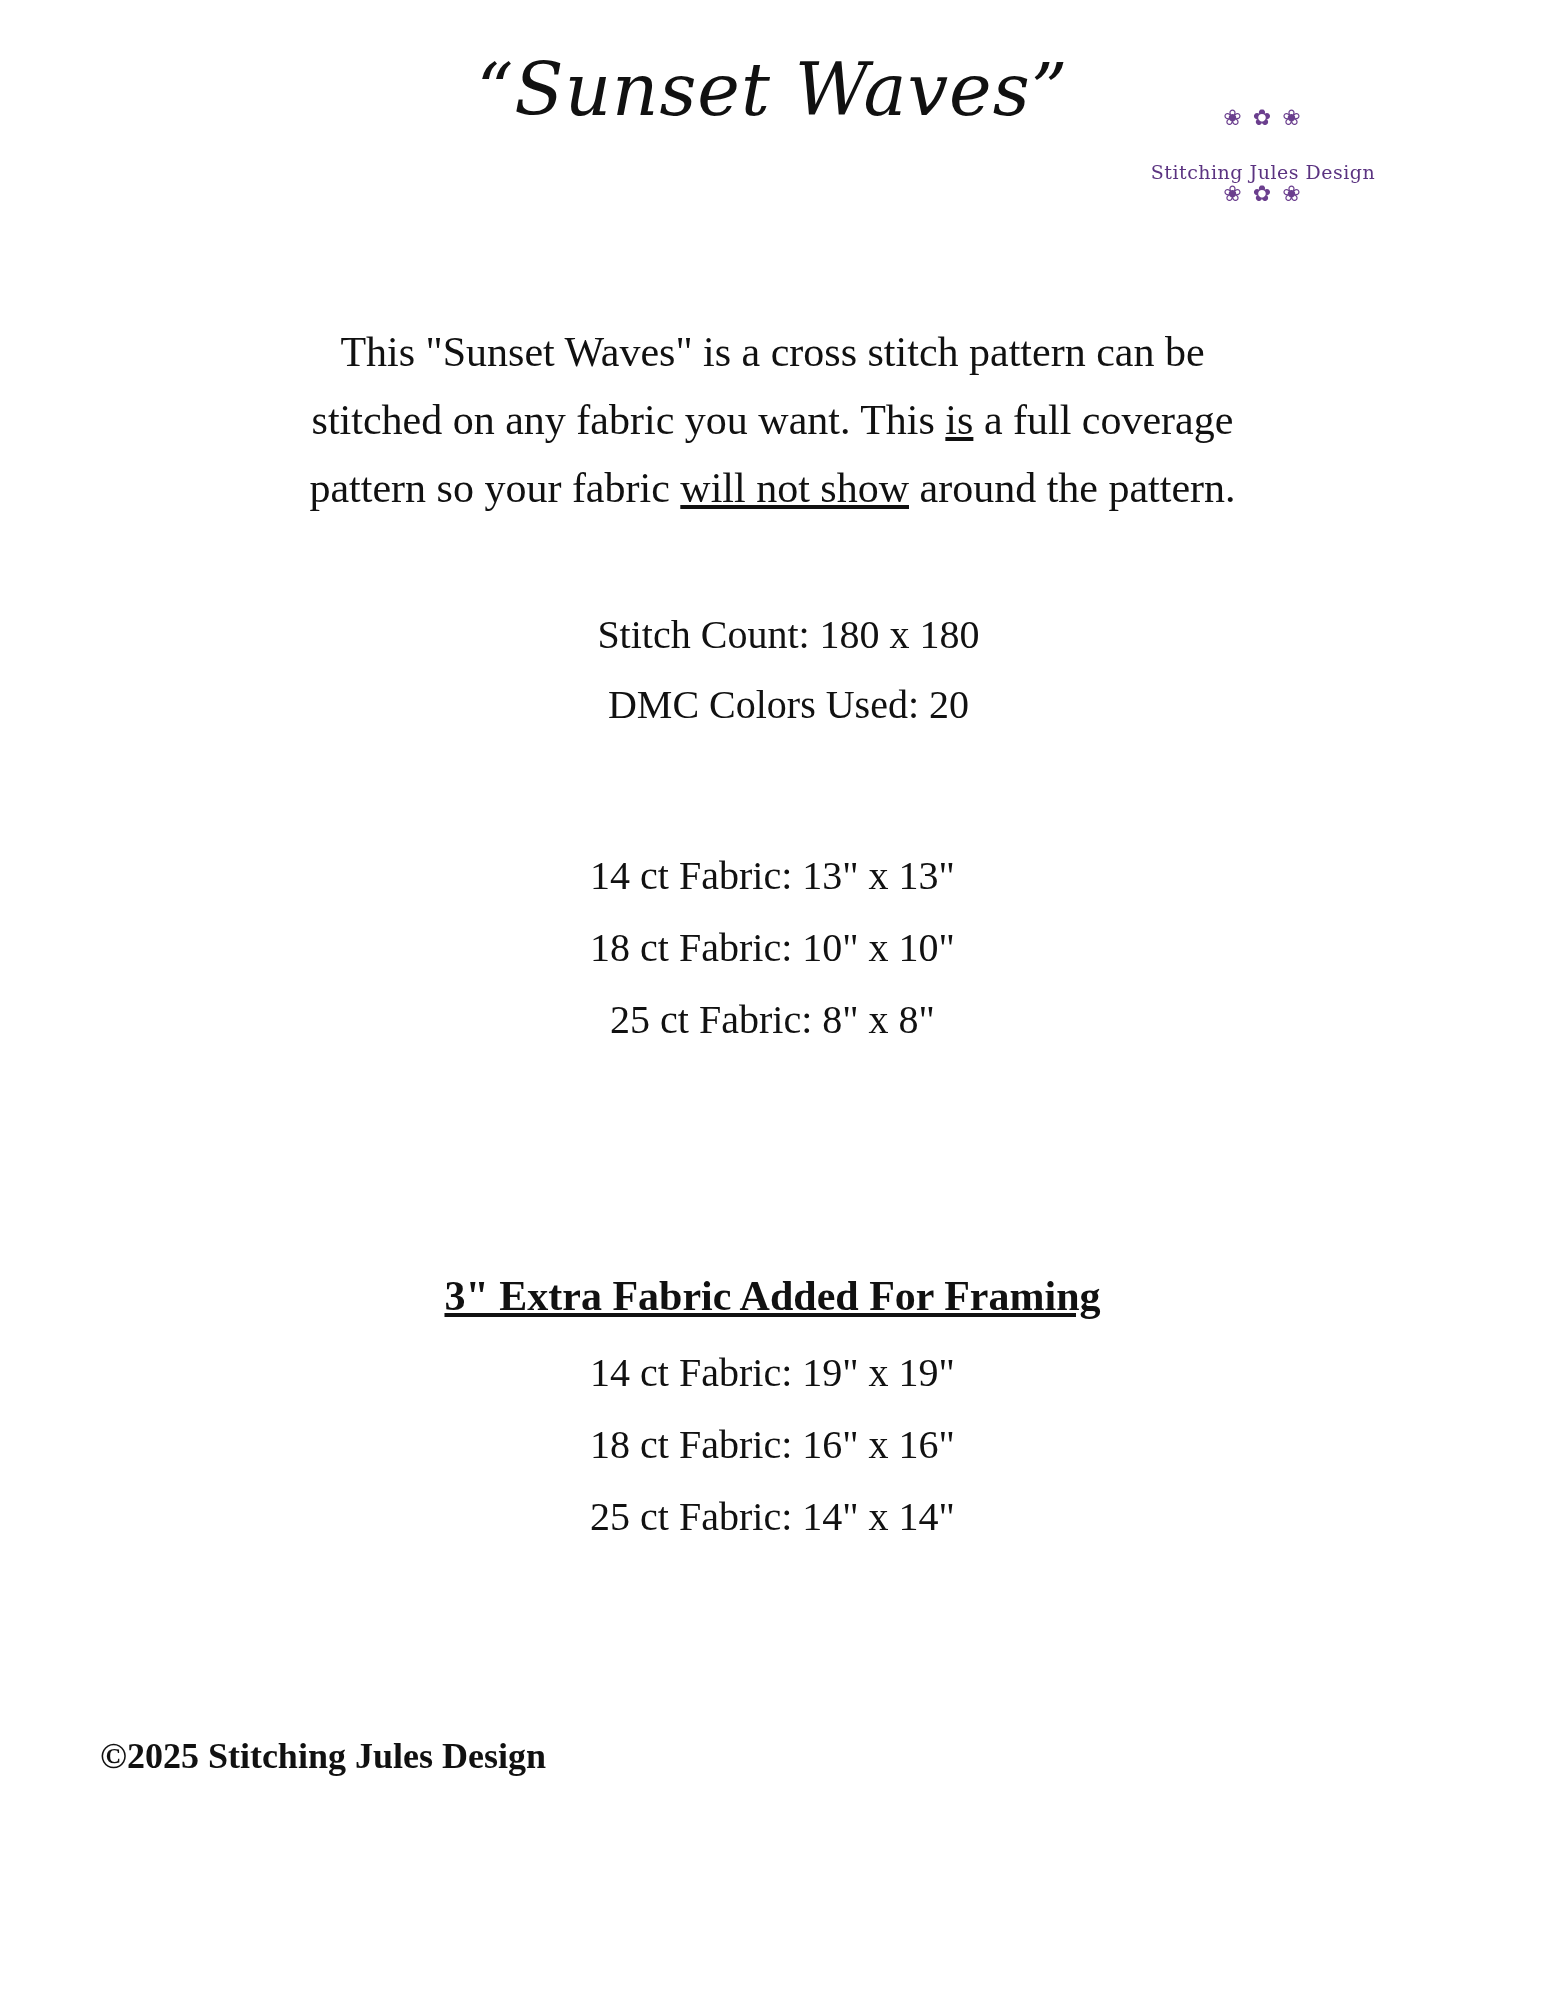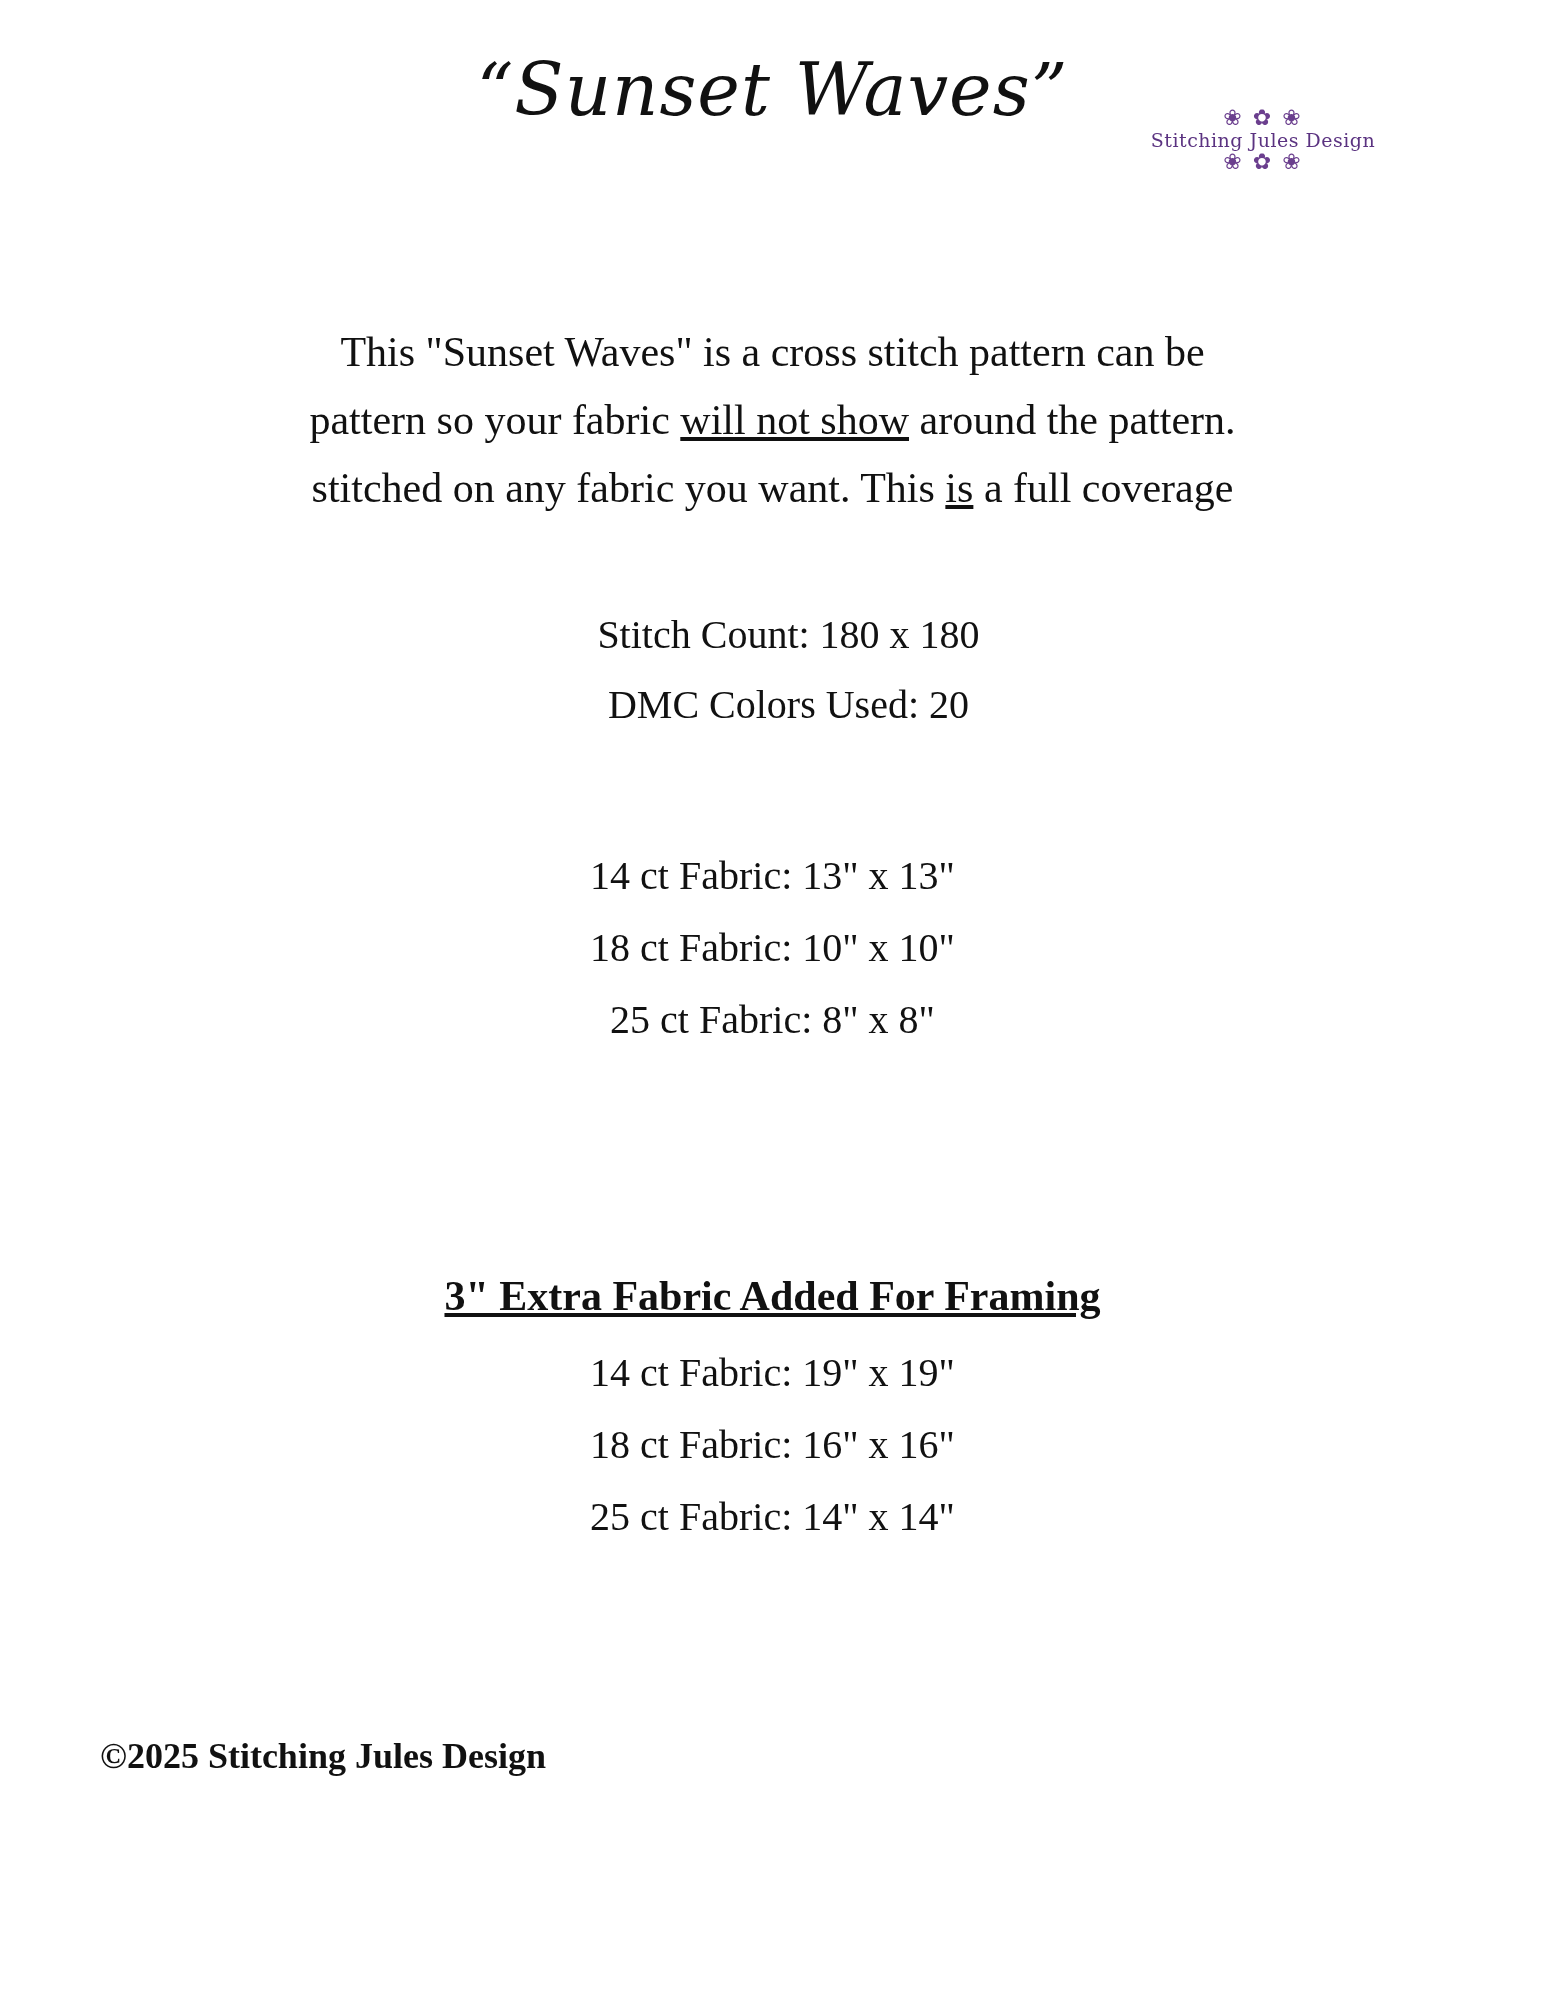--- a/index.html
+++ b/index.html
@@ -49,20 +49,21 @@
     letter-spacing: 2px;
     font-family: "DejaVu Sans", sans-serif;
   }
   .logo-text {
     color: #5b3381;
     font-family: "DejaVu Serif", serif;
     font-size: 19px;
     letter-spacing: 0.5px;
     line-height: 24px;
     white-space: nowrap;
+    margin-top: 32px;
   }
 
   
   .intro {
     position: absolute;
     top: 318px;
     left: 150px;
     width: 1245px;
     text-align: center;
     font-size: 42px;
@@ -128,24 +129,24 @@
     <div class="logo-flourish-top">❀ ✿ ❀</div>
     <div class="logo-text">Stitching Jules Design</div>
     <div class="logo-flourish-bottom">❀ ✿ ❀</div>
   </div>
 
   <div class="intro">
     <div>
       <span>This "Sunset Waves" is a cross stitch pattern can be</span>
     </div>
     <div>
-      <span>pattern  so  your fabric </span><span class="u">will not show</span><span> around the pattern.</span>
+      <span>stitched on any fabric you want. This </span><span class="u">is</span><span> a full coverage</span>
     </div>
     <div>
-      <span>stitched on any fabric you want. This </span><span class="u">is</span><span> a full coverage</span>
+      <span>pattern  so  your fabric </span><span class="u">will not show</span><span> around the pattern.</span>
     </div>
   </div>
 
   <div class="stats">
     <div>Stitch Count:  180 x 180</div>
     <div>DMC Colors Used: 20</div>
   </div>
 
   <div class="section" id="basic-section">
     <div class="section-line">14 ct Fabric: 13" x 13"</div>

